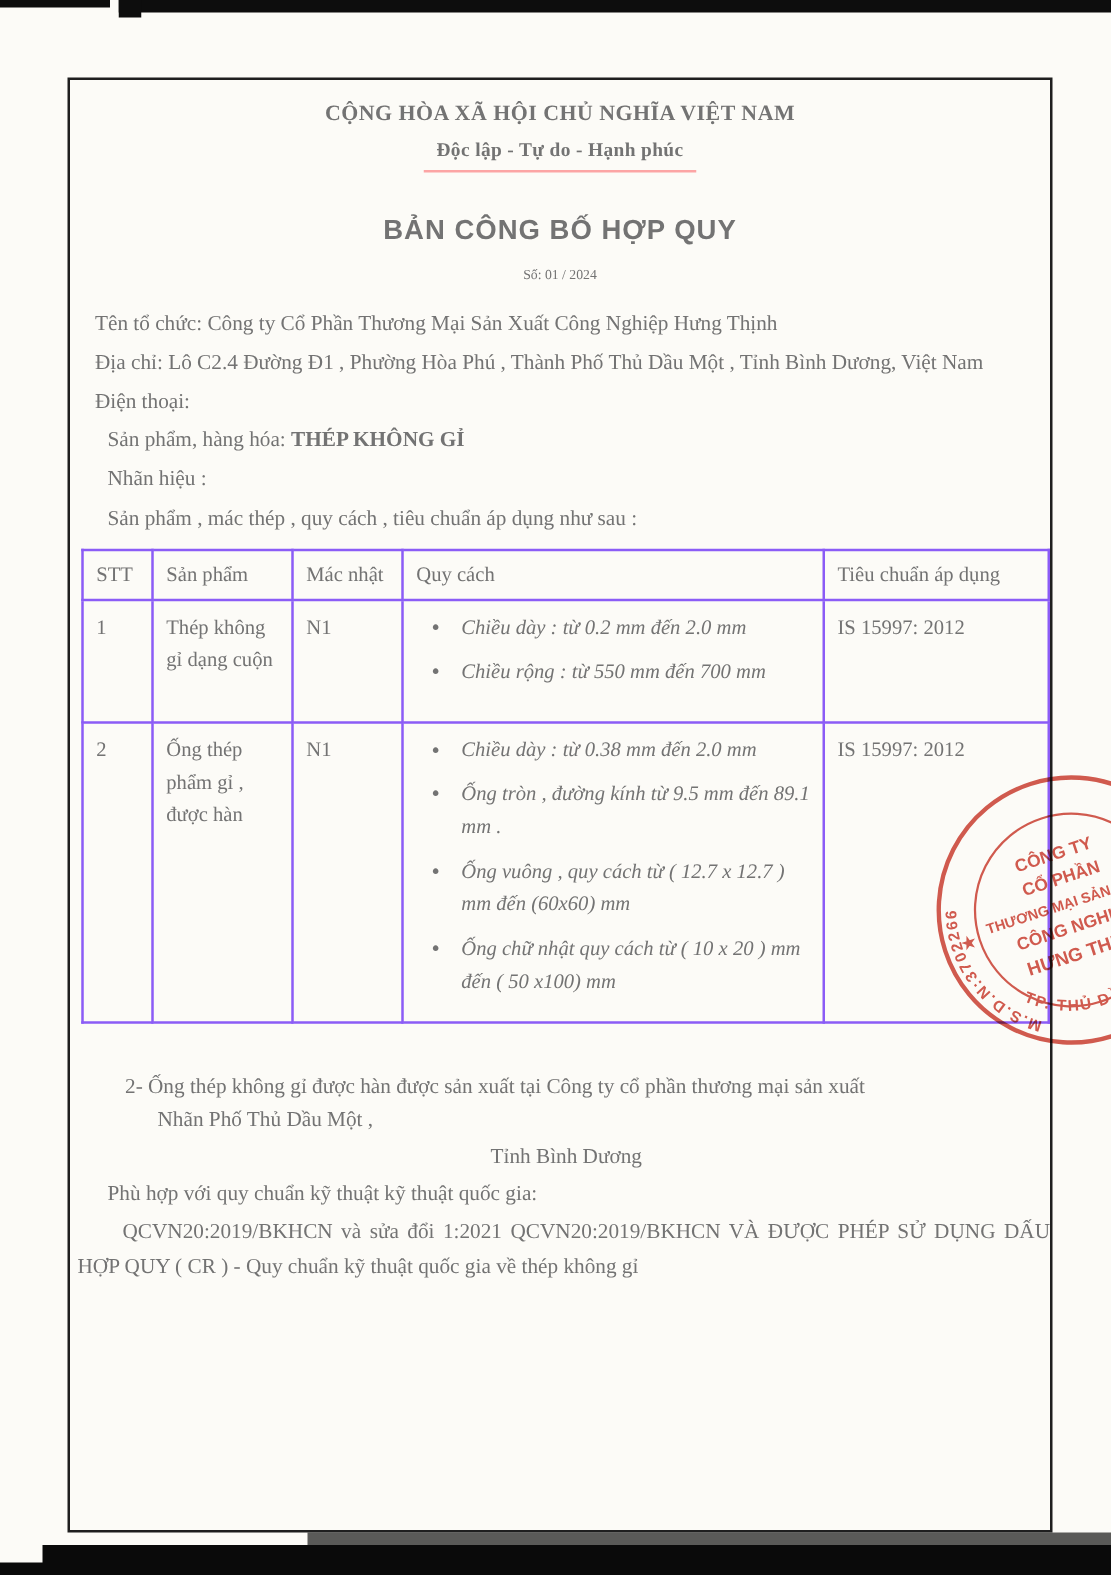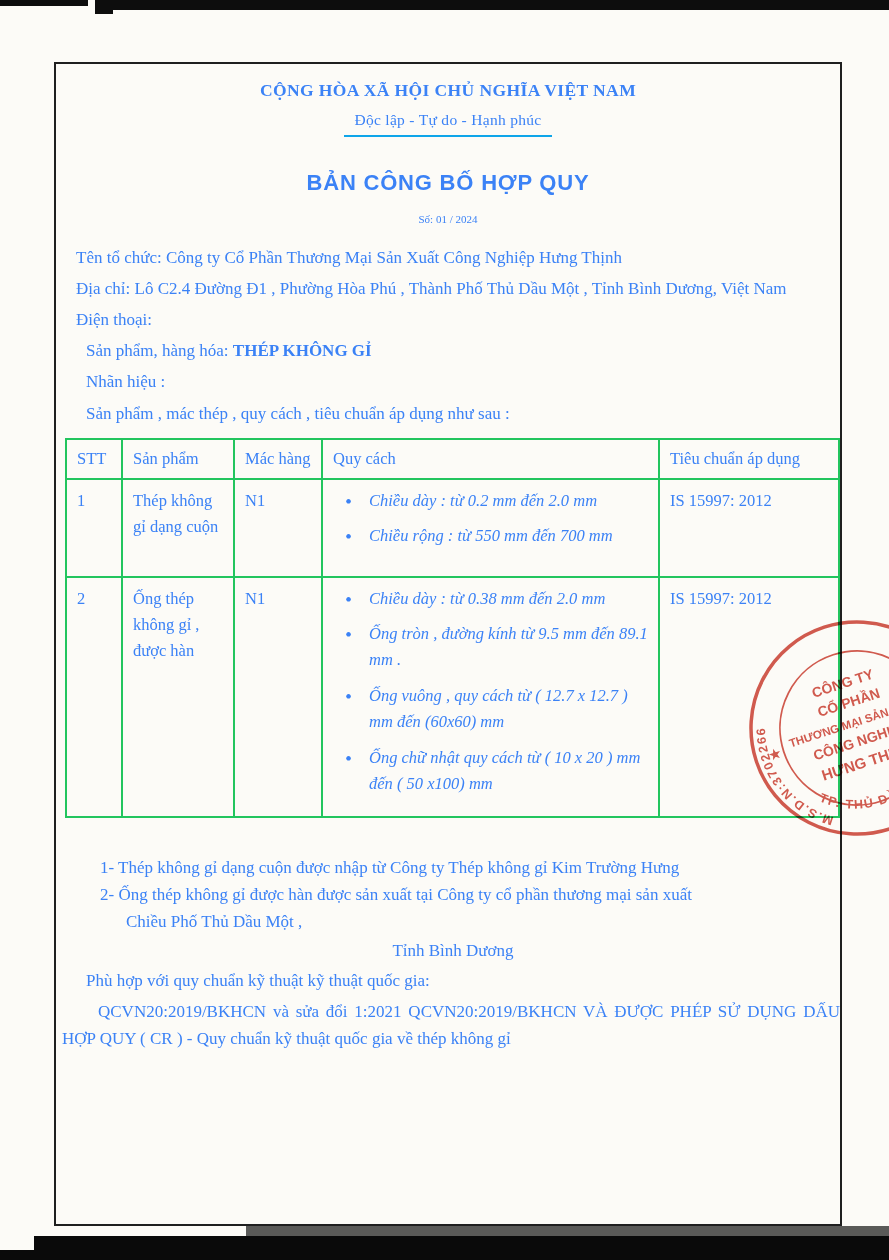--- a/index.html
+++ b/index.html
@@ -5,21 +5,21 @@
   * { margin: 0; padding: 0; box-sizing: border-box; }
   html,body { background: #e8e8e4; }
   .page {
     position: relative;
     width: 889px;
     height: 1260px;
     margin: 0 auto;
     background: #fcfbf7;
     overflow: hidden;
     font-family: "Liberation Serif", serif;
-    color: #3b82f6;
+    color: #737373;
   }
   
   .scan-top-left  { position:absolute; left:0;   top:0;    width:88px;  height:6px;  background:#0d0d0d; }
   .scan-top-right { position:absolute; left:95px; top:0;   width:794px; height:10px; background:#0d0d0d; }
   .scan-top-blob  { position:absolute; left:95px; top:0;   width:18px;  height:14px; background:#0d0d0d; }
   .scan-bottom-gray { position:absolute; left:246px; top:1226px; width:643px; height:12px; background:#5a5a58; }
   .scan-bottom-bar  { position:absolute; left:0; top:1236px; width:889px; height:24px; background:#0a0a0a; }
   .scan-bottom-notch{ position:absolute; left:0; top:1236px; width:34px; height:14px; background:#fcfbf7; }
 
   .frame {
@@ -34,23 +34,23 @@
     width: 788px;
     padding: 14px 22px 0 22px;
     font-size: 17px;
     line-height: 1.6;
   }
   .center { text-align: center; }
   .nat-header { font-weight: bold; font-size: 17.5px; letter-spacing: .4px; }
   .motto-wrap { margin-top: 2px; }
   .motto {
     display: inline-block;
-    font-weight: normal;
+    font-weight: bold;
     font-size: 15.5px;
-    border-bottom: 2px solid #0ea5e9;
+    border-bottom: 2px solid #fca5a5;
     padding: 0 10px 2px 10px;
     letter-spacing: .3px;
   }
   .doc-title {
     margin-top: 28px;
     font-family: "Liberation Sans", sans-serif;
     font-weight: bold;
     font-size: 22px;
     letter-spacing: .8px;
   }
@@ -63,21 +63,21 @@
 
   table.spec {
     border-collapse: collapse;
     table-layout: fixed;
     width: 773px;
     margin-top: 11px;
     margin-left: -11px;
     font-size: 16.5px;
   }
   table.spec th, table.spec td {
-    border: 2px solid #22c55e;
+    border: 2px solid #8b5cf6;
     vertical-align: top;
     padding: 8px 10px;
     font-weight: normal;
     text-align: left;
   }
   table.spec th { height: 40px; vertical-align: middle; padding-top: 4px; padding-bottom: 4px; }
   col.c-stt  { width: 56px; }
   col.c-sp   { width: 112px; }
   col.c-mac  { width: 88px; }
   col.c-qc   { width: 337px; }
@@ -166,59 +166,58 @@
         <col class="c-stt">
           <col class="c-sp">
           <col class="c-mac">
           <col class="c-qc">
           <col class="c-tc">
       </colgroup>
       <thead>
         <tr>
           <th>STT</th>
           <th>Sản phẩm</th>
-          <th>Mác hàng</th>
+          <th>Mác nhật</th>
           <th>Quy cách</th>
           <th>Tiêu chuẩn áp dụng</th>
         </tr>
       </thead>
       <tbody>
         <tr class="row-1">
           <td class="cell-center">1</td>
           <td class="sp-cell">Thép không gỉ dạng cuộn</td>
           <td class="cell-center">N1</td>
           <td>
             <ul class="spec-list">
               <li>Chiều dày : từ 0.2 mm đến 2.0 mm</li>
               <li>Chiều rộng : từ 550 mm đến 700 mm</li>
             </ul>
           </td>
           <td>IS 15997: 2012</td>
         </tr>
         <tr class="row-2">
           <td class="cell-center">2</td>
-          <td class="sp-cell">Ống thép không gỉ , được hàn</td>
+          <td class="sp-cell">Ống thép phẩm gỉ , được hàn</td>
           <td class="cell-center">N1</td>
           <td>
             <ul class="spec-list">
               <li>Chiều dày : từ 0.38 mm đến 2.0 mm</li>
               <li>Ống tròn , đường kính từ 9.5 mm đến 89.1 mm .</li>
               <li>Ống vuông , quy cách từ ( 12.7 x 12.7 ) mm đến (60x60) mm</li>
               <li>Ống chữ nhật quy cách từ ( 10 x 20 ) mm đến ( 50 x100) mm</li>
             </ul>
           </td>
           <td>IS 15997: 2012</td>
         </tr>
       </tbody>
     </table>
 
     <div class="notes">
-      <div class="note-line">1-  Thép không gỉ dạng cuộn được nhập từ Công ty Thép không gỉ Kim Trường Hưng</div>
       <div class="note-line">2-  Ống thép không gỉ được hàn được sản xuất tại Công ty cổ phần thương mại sản xuất</div>
-      <div class="note-line hang">Chiều Phố Thủ Dầu Một ,</div>
+      <div class="note-line hang">Nhãn Phố Thủ Dầu Một ,</div>
     </div>
 
     <div class="province-line">Tỉnh Bình Dương</div>
     <div class="conform-line">Phù hợp với quy chuẩn kỹ thuật kỹ thuật quốc gia:</div>
     <div class="standard-para">QCVN20:2019/BKHCN  và  sửa  đổi  1:2021  QCVN20:2019/BKHCN  VÀ  ĐƯỢC PHÉP SỬ DỤNG DẤU HỢP QUY ( CR ) -  Quy chuẩn kỹ thuật quốc gia về thép không gỉ</div>
 
   </div>
 
   <svg class="stamp" width="320" height="320" viewBox="0 0 320 320">
     <g transform="rotate(-18 160 160)">

